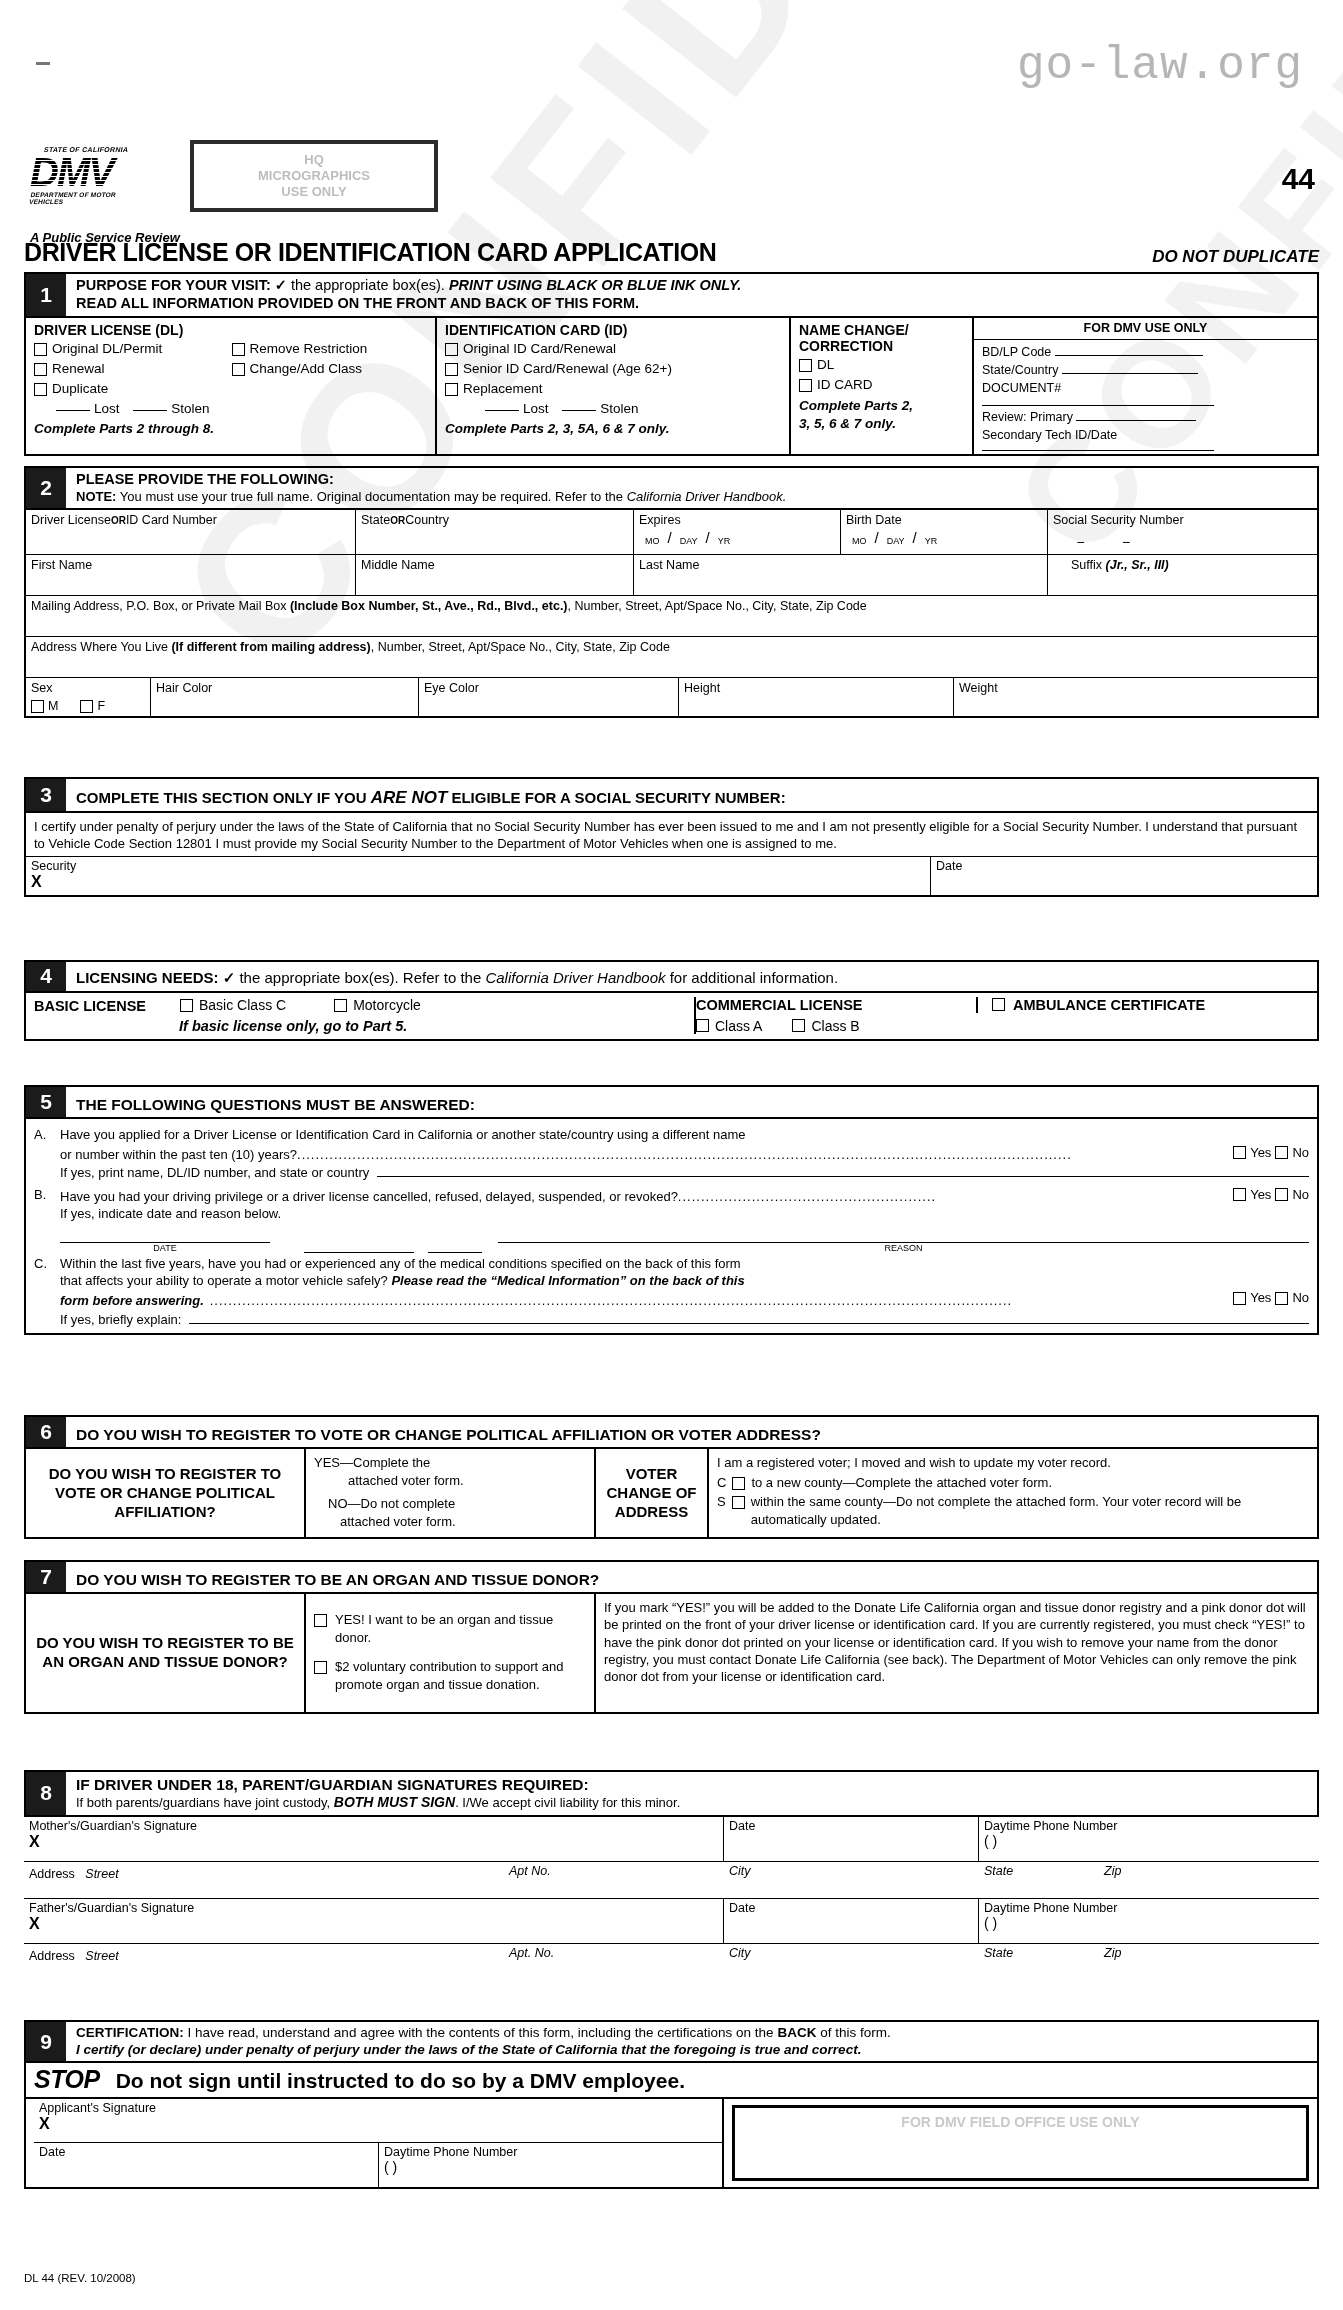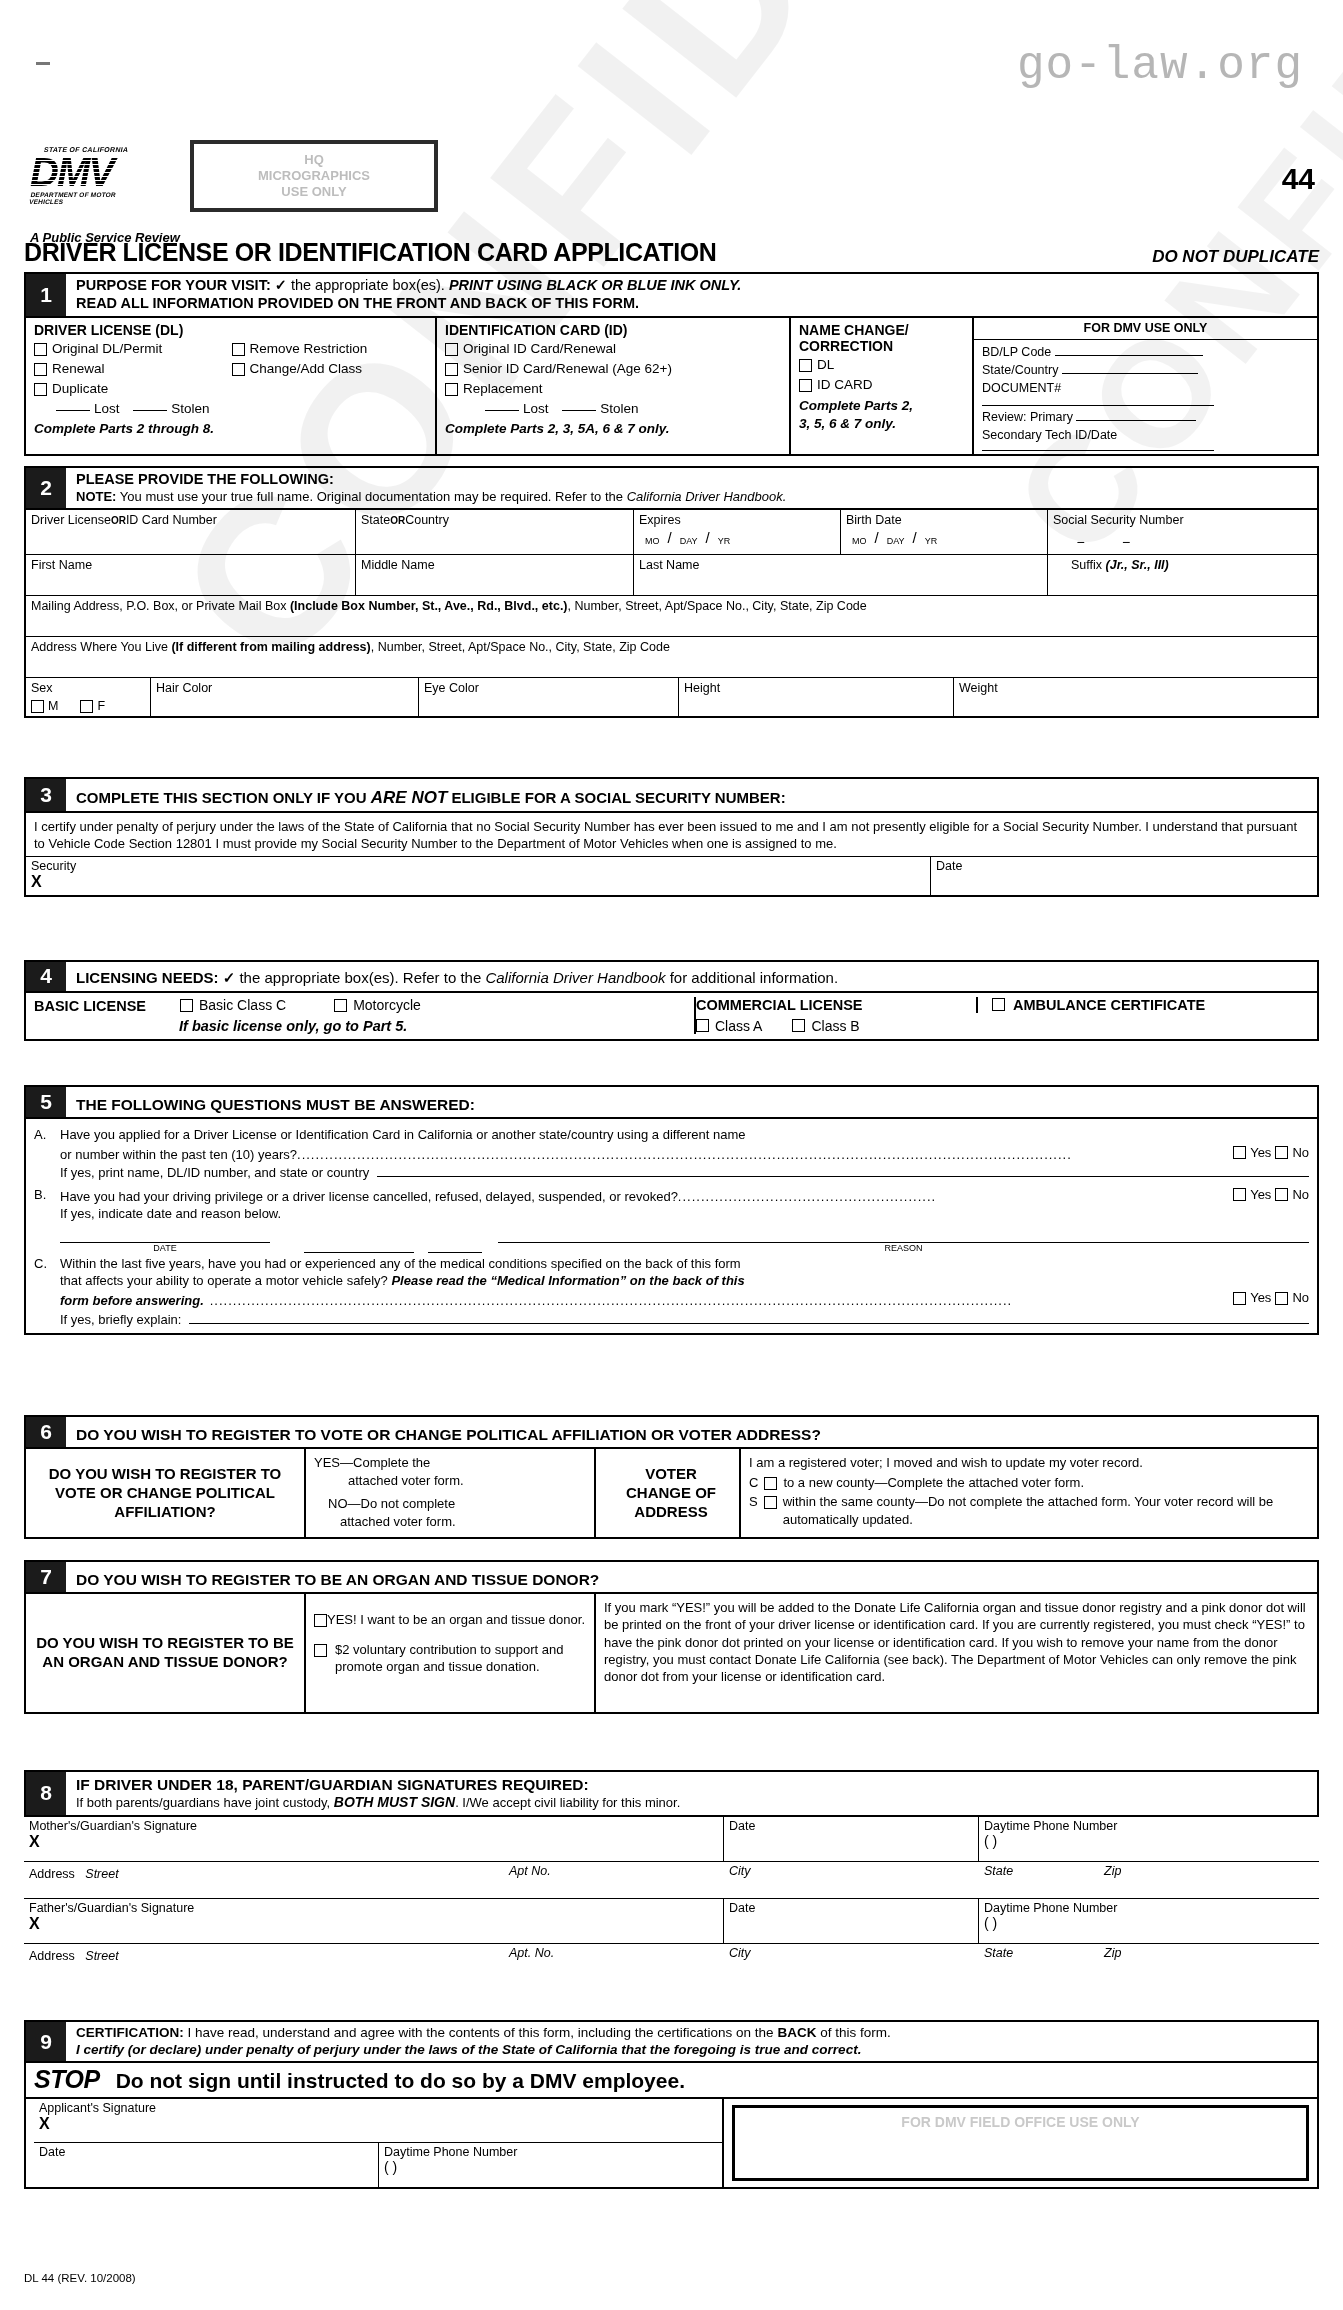--- a/index.html
+++ b/index.html
@@ -544,21 +544,21 @@
       <div class="sectxt" style="padding-top:8px;font-size:15.5px;">DO YOU WISH TO REGISTER TO VOTE OR CHANGE POLITICAL AFFILIATION OR VOTER ADDRESS?</div>
     </div>
     <div class="subrow" style="min-height:88px;">
       <div class="subcell cap" style="width:280px;display:flex;align-items:center;justify-content:center;">DO YOU WISH TO REGISTER TO VOTE OR CHANGE POLITICAL AFFILIATION?</div>
       <div class="subcell" style="width:290px;">
         <div>YES—Complete the</div>
         <div style="padding-left:34px;">attached voter form.</div>
         <div style="margin-top:6px;padding-left:14px;">NO—Do not complete</div>
         <div style="padding-left:26px;">attached voter form.</div>
       </div>
-      <div class="subcell cap" style="width:138px;display:flex;align-items:center;justify-content:center;margin-left:7px;">VOTER CHANGE OF ADDRESS</div>
+      <div class="subcell cap" style="width:113px;display:flex;align-items:center;justify-content:center;">VOTER CHANGE OF ADDRESS</div>
       <div class="subcell" style="flex:1;">
         <div>I am a registered voter; I moved and wish to update my voter record.</div>
         <div style="display:flex;align-items:flex-start;gap:6px;margin-top:2px;">
           <span>C</span>
           <span class="cbox" style="margin-top:3px;"></span>
           <span>to a new county—Complete the attached voter form.</span>
         </div>
         <div style="display:flex;align-items:flex-start;gap:6px;margin-top:2px;">
           <span>S</span>
           <span class="cbox" style="margin-top:3px;"></span>
@@ -569,21 +569,21 @@
   </div>
 
   <div class="frame" style="top:1560px;">
     <div class="sechead">
       <div class="secnum">7</div>
       <div class="sectxt" style="padding-top:8px;font-size:15.5px;">DO YOU WISH TO REGISTER TO BE AN ORGAN AND TISSUE DONOR?</div>
     </div>
     <div class="subrow" style="min-height:118px;">
       <div class="subcell cap" style="width:280px;display:flex;align-items:center;justify-content:center;">DO YOU WISH TO REGISTER TO BE AN ORGAN AND TISSUE DONOR?</div>
       <div class="subcell" style="width:290px;">
-        <div style="display:flex;align-items:flex-start;margin-top:12px;">
+        <div style="display:flex;gap:8px;align-items:flex-start;margin-top:12px;">
           <span class="cbox" style="margin-top:3px;"></span>
           <span>YES! I want to be an organ and tissue donor.</span>
         </div>
         <div style="display:flex;gap:8px;align-items:flex-start;margin-top:12px;">
           <span class="cbox" style="margin-top:3px;"></span>
           <span>$2 voluntary contribution to support and promote organ and tissue donation.</span>
         </div>
       </div>
       <div class="subcell" style="flex:1;line-height:1.32;">If you mark “YES!” you will be added to the Donate Life California organ and tissue donor registry and a pink donor dot will be printed on the front of your driver license or identification card.  If you are currently registered, you must check “YES!” to have the pink donor dot printed on your license or identification card. If you wish to remove your name from the donor registry, you must contact Donate Life California (see back). The Department of Motor Vehicles can only remove the pink donor dot from your license or identification card.</div>
     </div>

